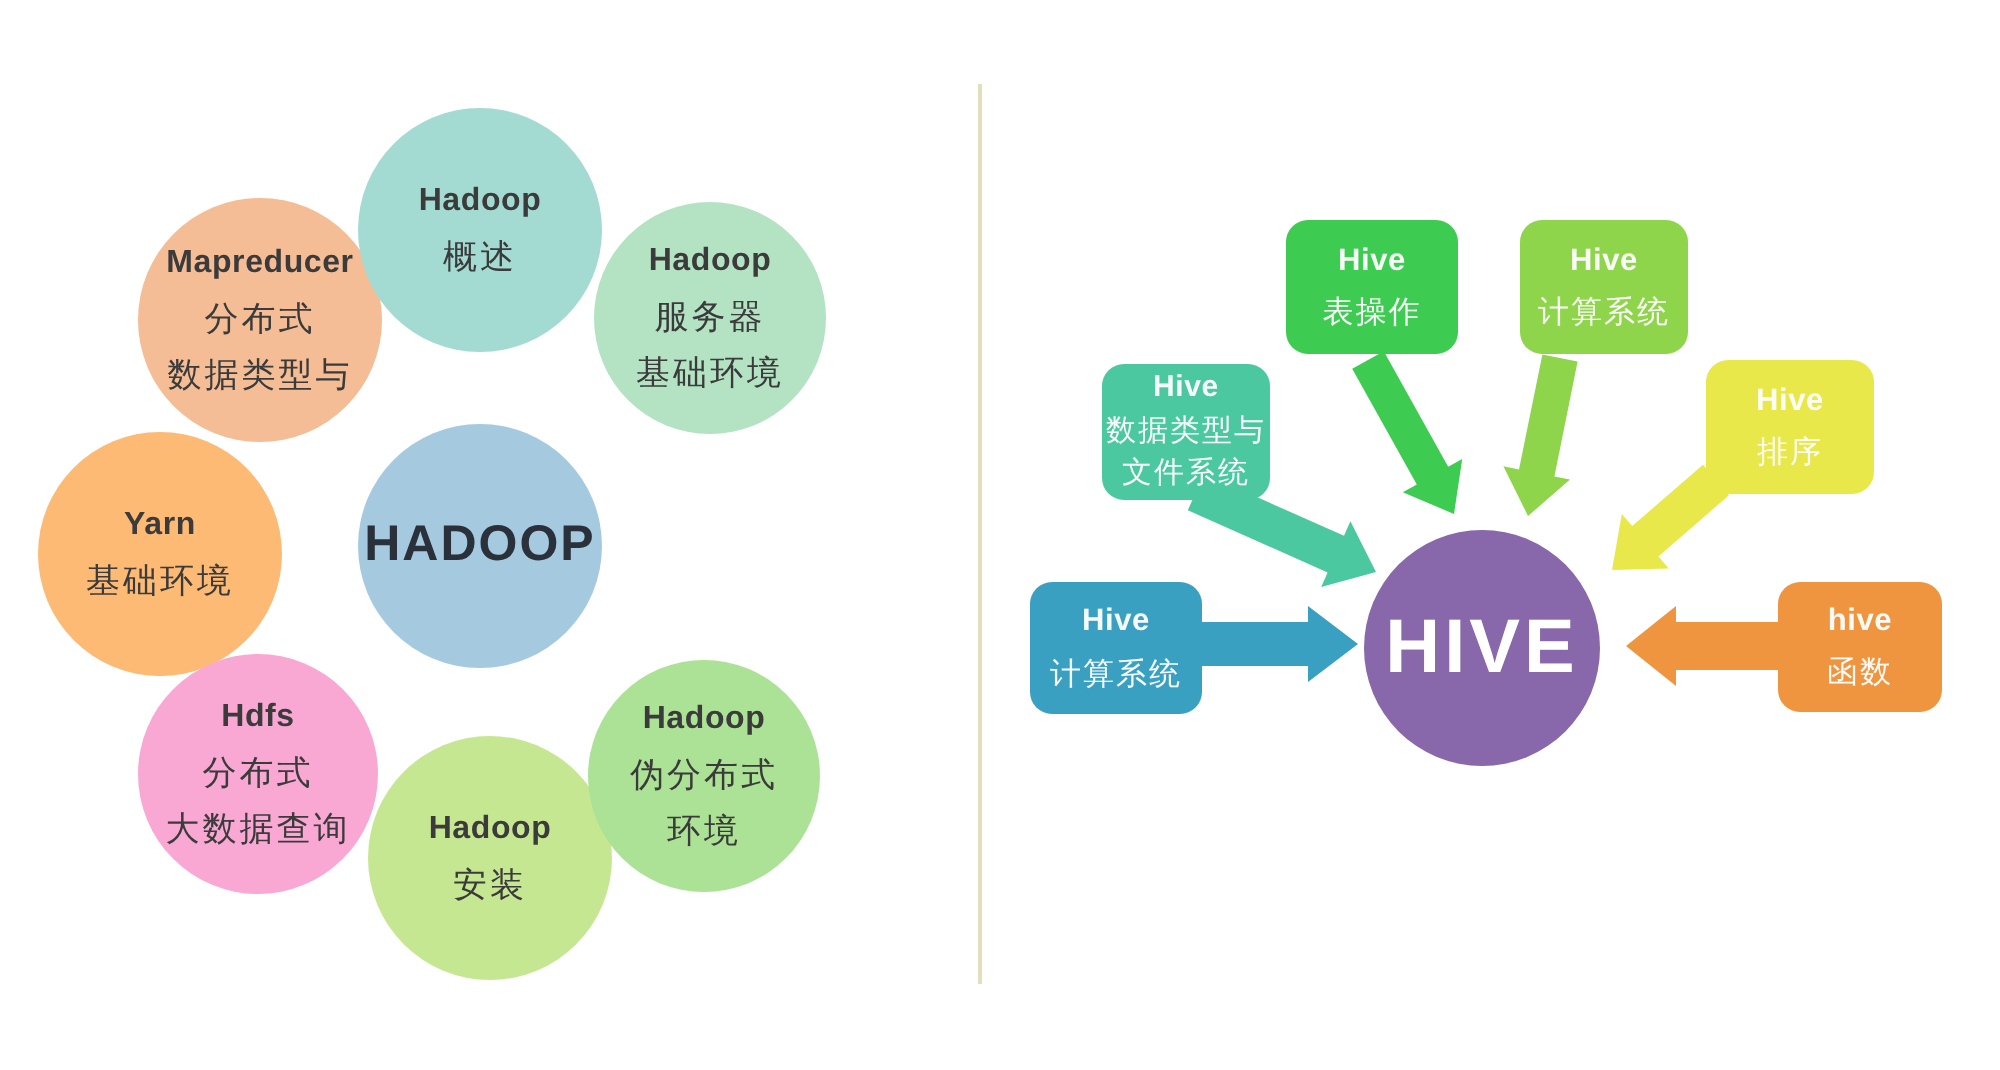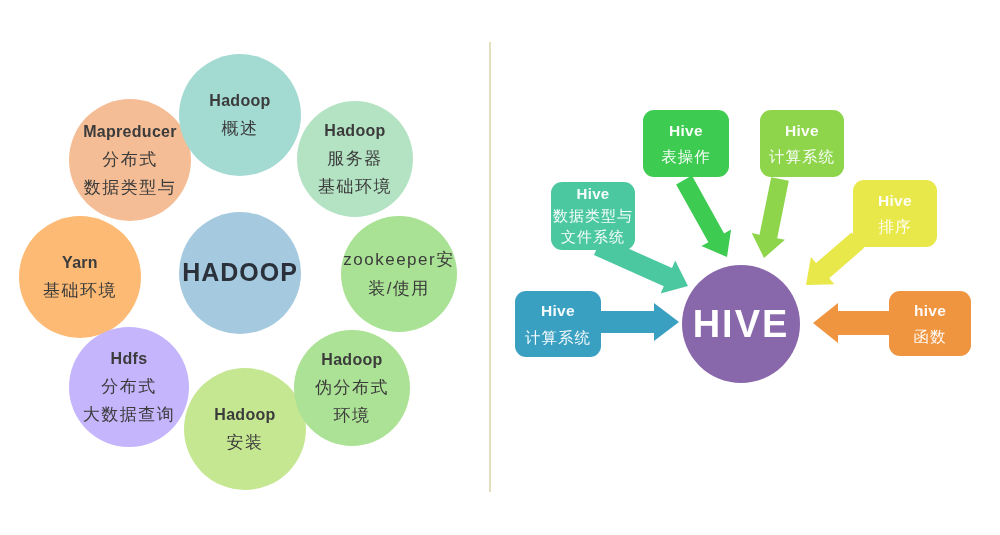--- a/index.html
+++ b/index.html
@@ -51,25 +51,21 @@
       </div>
       <div class="bubble" style="left: 297px; top: 101px; height: 116px; width: 116px; background: rgb(180, 227, 196);">
         <div class="line latin">Hadoop</div>
         <div class="line">服务器</div>
         <div class="line">基础环境</div>
       </div>
       <div class="bubble" style="left: 19px; top: 216px; height: 122px; width: 122px; background: #fdba74;">
         <div class="line latin">Yarn</div>
         <div class="line">基础环境</div>
       </div>
-      <div class="bubble" style="left: 341px; top: 216px; height: 116px; width: 116px; background: rgb(169, 226, 148);">
-        <div class="line">zookeeper安</div>
-        <div class="line">装/使用</div>
-      </div>
-      <div class="bubble" style="left: 69px; top: 327px; height: 120px; width: 120px; background: #c4b5fd;">
+      <div class="bubble" style="left: 69px; top: 327px; height: 120px; width: 120px; background: #f9a8d4;">
         <div class="line latin">Hdfs</div>
         <div class="line">分布式</div>
         <div class="line">大数据查询</div>
       </div>
       <div class="bubble" style="left: 184px; top: 368px; height: 122px; width: 122px; background: rgb(198, 231, 146);">
         <div class="line latin">Hadoop</div>
         <div class="line">安装</div>
       </div>
       <div class="bubble" style="left: 294px; top: 330px; height: 116px; width: 116px; background: rgb(172, 226, 149);">
         <div class="line latin">Hadoop</div>

